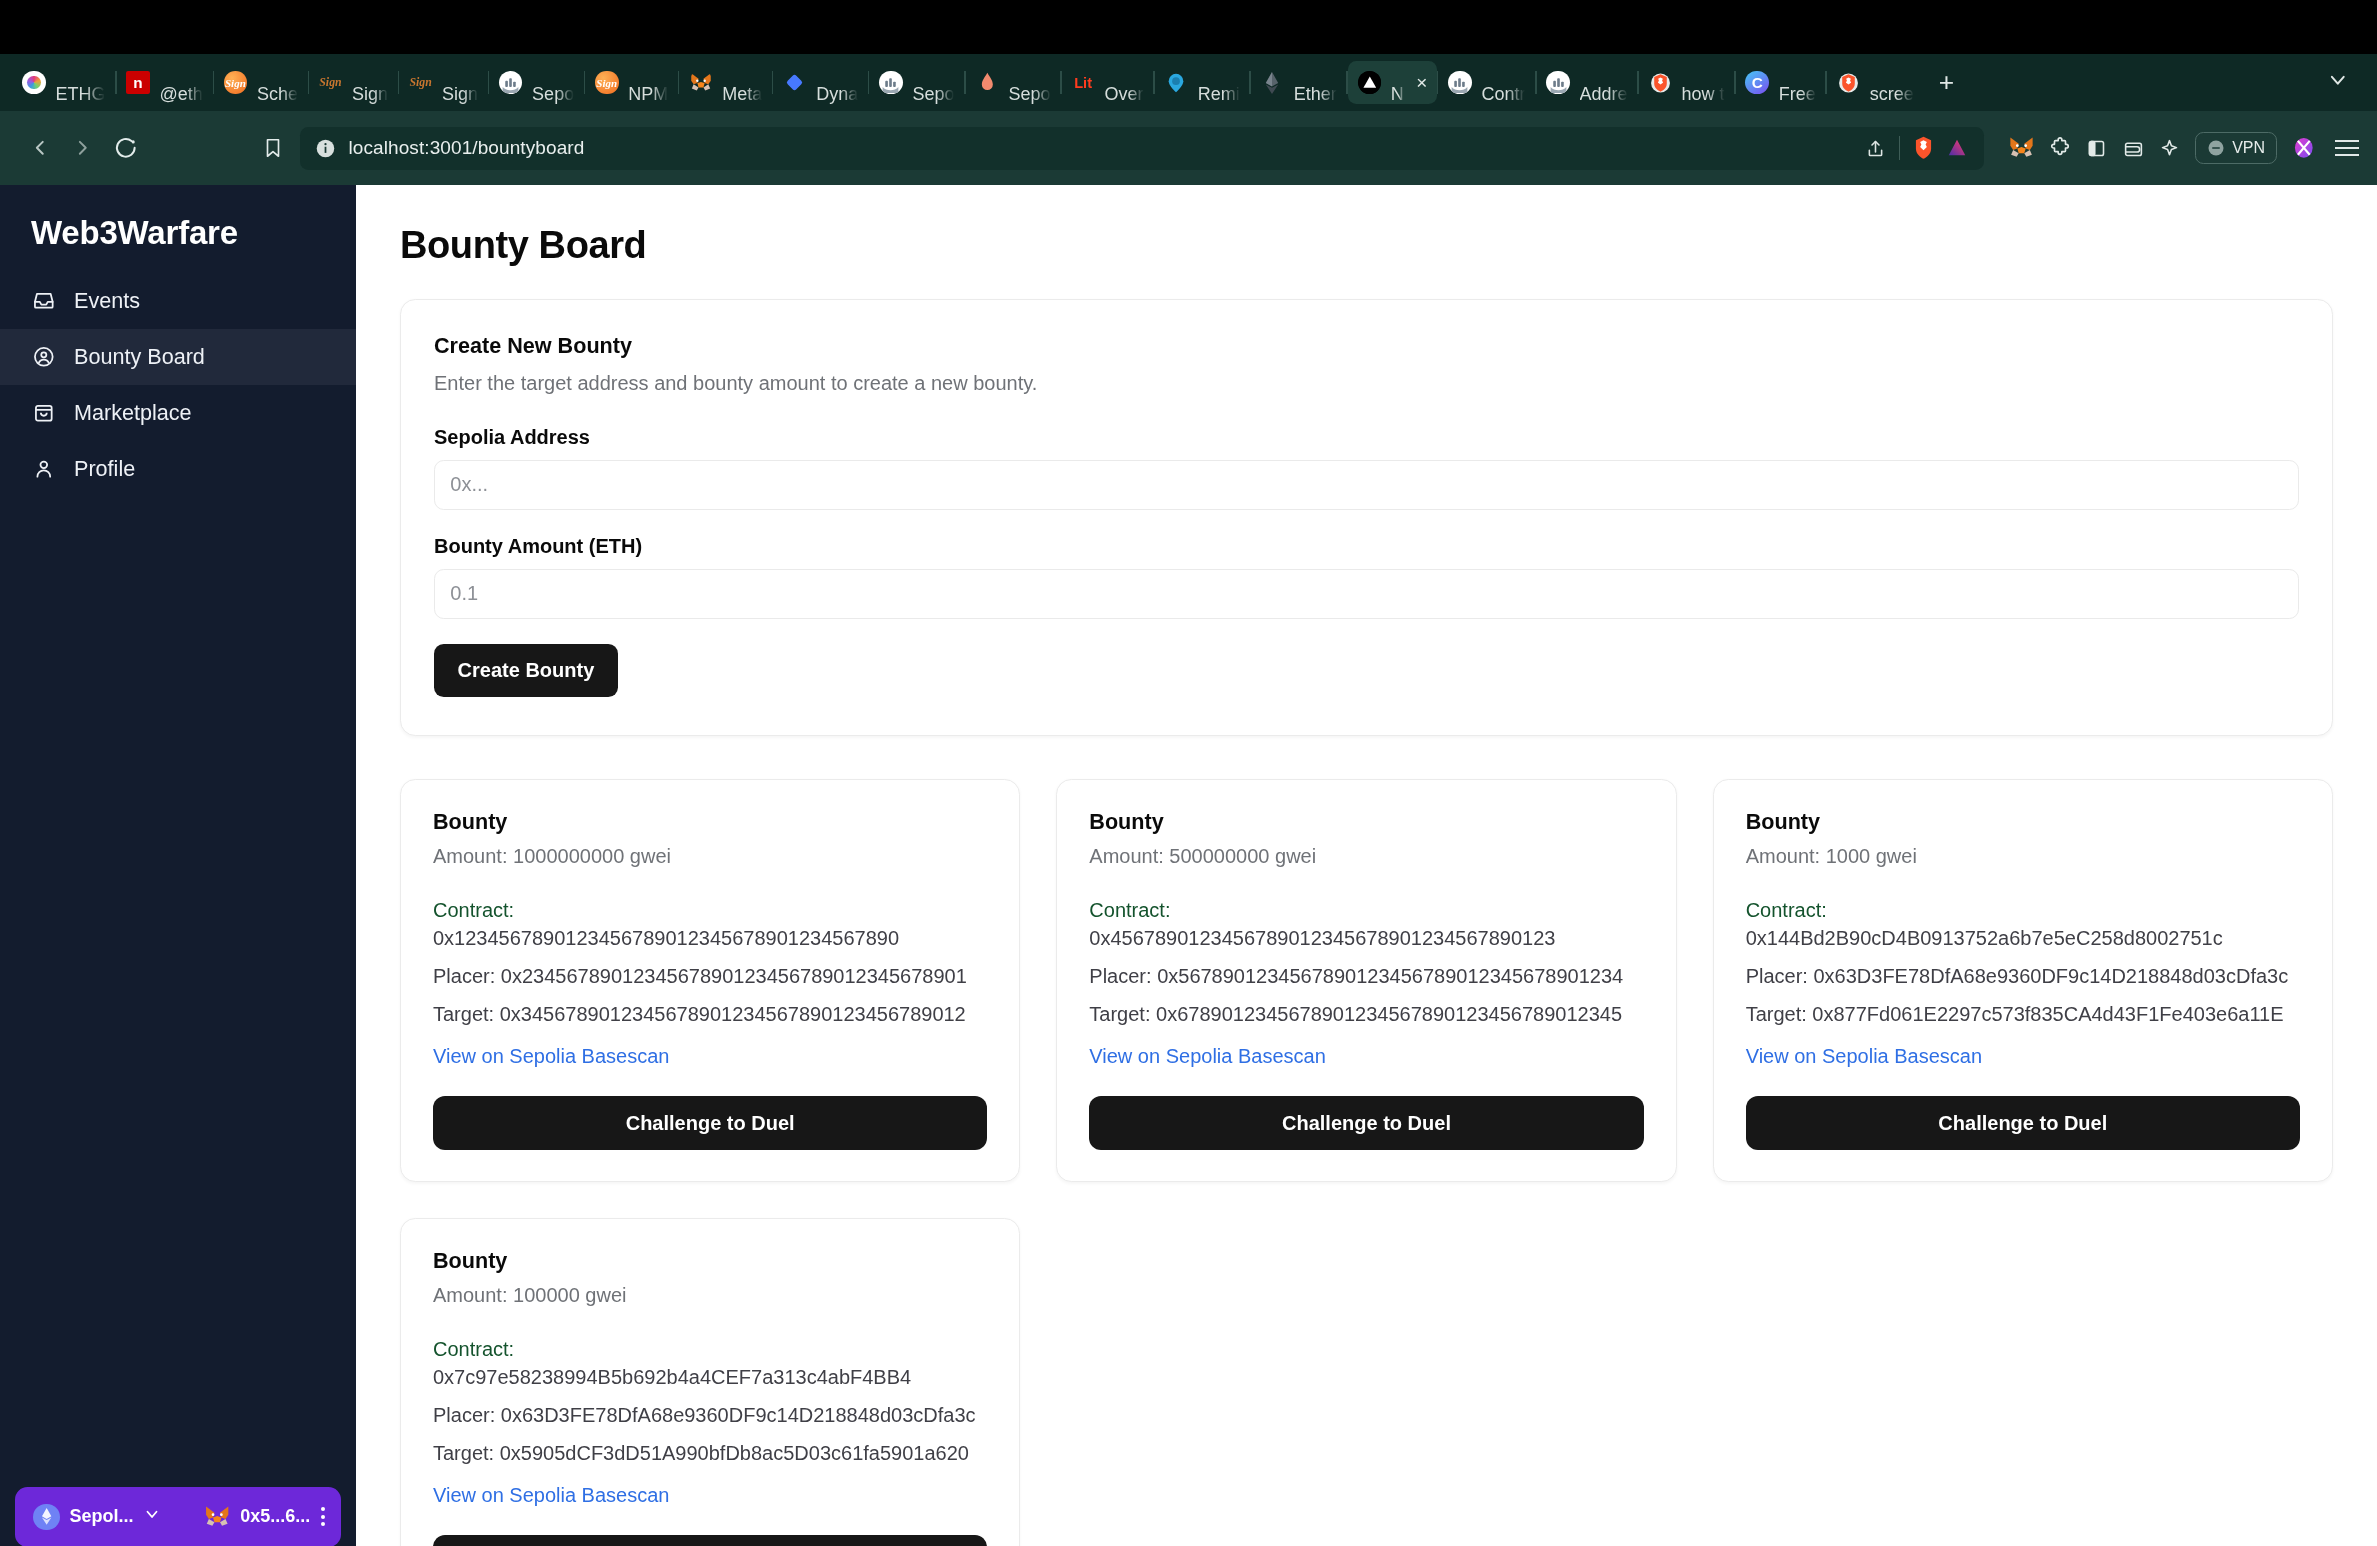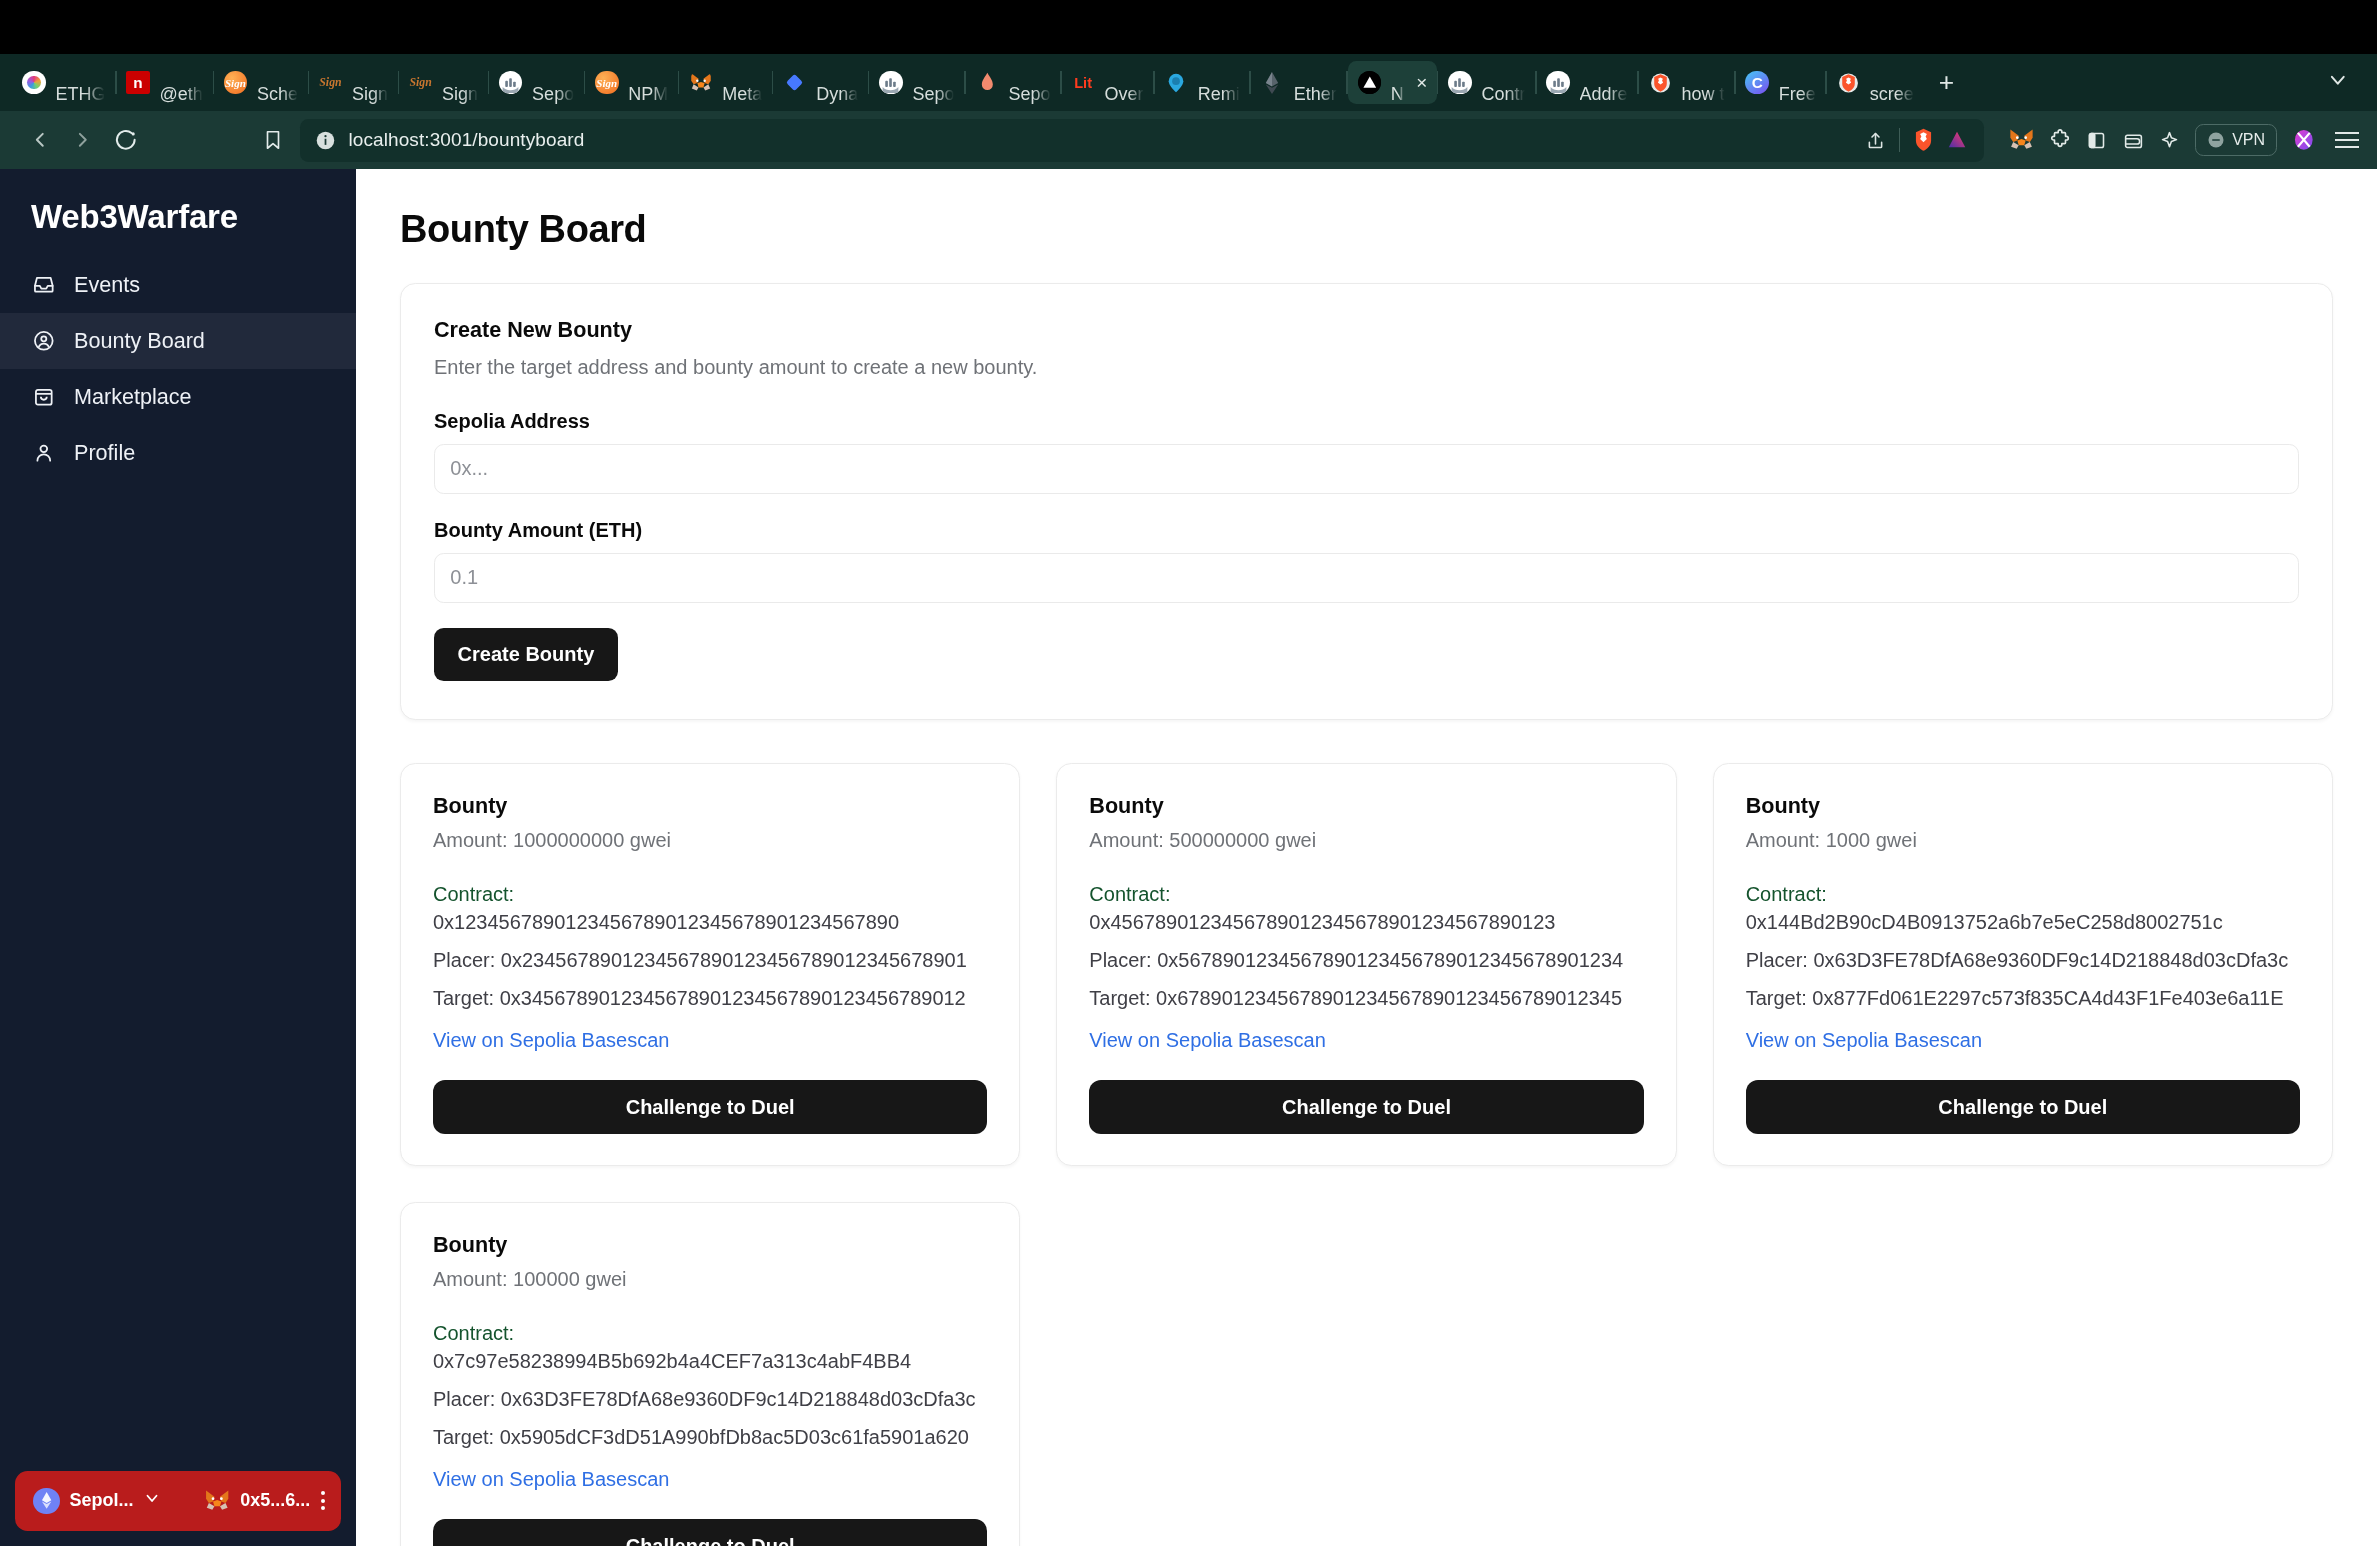--- a/index.html
+++ b/index.html
@@ -56,21 +56,21 @@
   .fv-sepdrop { background: transparent; }
   .fv-lit { background: transparent; color:#ff3c1f; font-size:14.6px; font-weight:900; border-radius:0;}
   .fv-remix { background: transparent; }
   .fv-ether { background: transparent; }
   .fv-vercel { background:#000; }
   .fv-brave { background: transparent; }
   .fv-c { background: linear-gradient(145deg,#45c8f5,#7b4df0); color:#fff; font-size:15.3px; border-radius:50%;}
   .fv-meta { background: transparent; }
 
   .toolbar {
-    height: 58px; background: #1b3a35; display: flex; align-items: center;
+    height: 74px; background: #1b3a35; display: flex; align-items: center;
     padding: 0 18px; gap: 0;
   }
   .nav-btn { width: 43px; height: 43px; display:flex; align-items:center; justify-content:center; }
   .urlbar {
     flex: 1 1 auto; height: 43px; background: #12302b; border-radius: 8.3px;
     display: flex; align-items: center; padding: 0 15.3px; gap: 12.5px;
     margin: 0 15.3px 0 5.6px;
   }
   .url-text { font-size: 19px; color: #e9efee; letter-spacing: 0.1px; }
   .url-right { margin-left: auto; display:flex; align-items:center; gap:12.5px; }
@@ -91,21 +91,21 @@
   .brand { color:#fff; font-size: 33px; font-weight: 700; padding: 29px 31px 21px 31px; letter-spacing:-0.2px;}
   .nav-item {
     display:flex; align-items:center; gap: 18px; height: 56px;
     padding: 0 31px; color: #eef1f6; font-size: 21.6px;
   }
   .nav-item.active { background: #21293b; }
   .nav-icon { width:25px; height:25px; flex:0 0 25px; display:flex; align-items:center; justify-content:center; }
 
   .wallet-bar {
     position: absolute; left: 15.3px; bottom: 15.3px; right: 15.3px;
-    height: 60px; background: #b91c1c; border-radius: 12.5px;
+    height: 60px; background: #6d28d9; border-radius: 12.5px;
     display:flex; align-items:center; padding: 16px 18px; gap: 11px;
   }
   .wb-net { display:flex; align-items:center; gap:9.7px; }
   .wb-net-icon { width:26.4px;height:26.4px;border-radius:50%;
     background:#6f82f5; display:flex;align-items:center;justify-content:center;}
   .wb-label { color:#fff; font-size:18px; font-weight:600; }
   .wb-chev { color:#fff; font-size:18px; }
   .wb-acct { display:flex; align-items:center; gap:9.7px; margin-left: 32px; }
   .wb-dots { margin-left:auto; color:#fff; font-size:21px; letter-spacing:0; line-height:.6;
     display:flex;flex-direction:column;gap:3.5px; }

